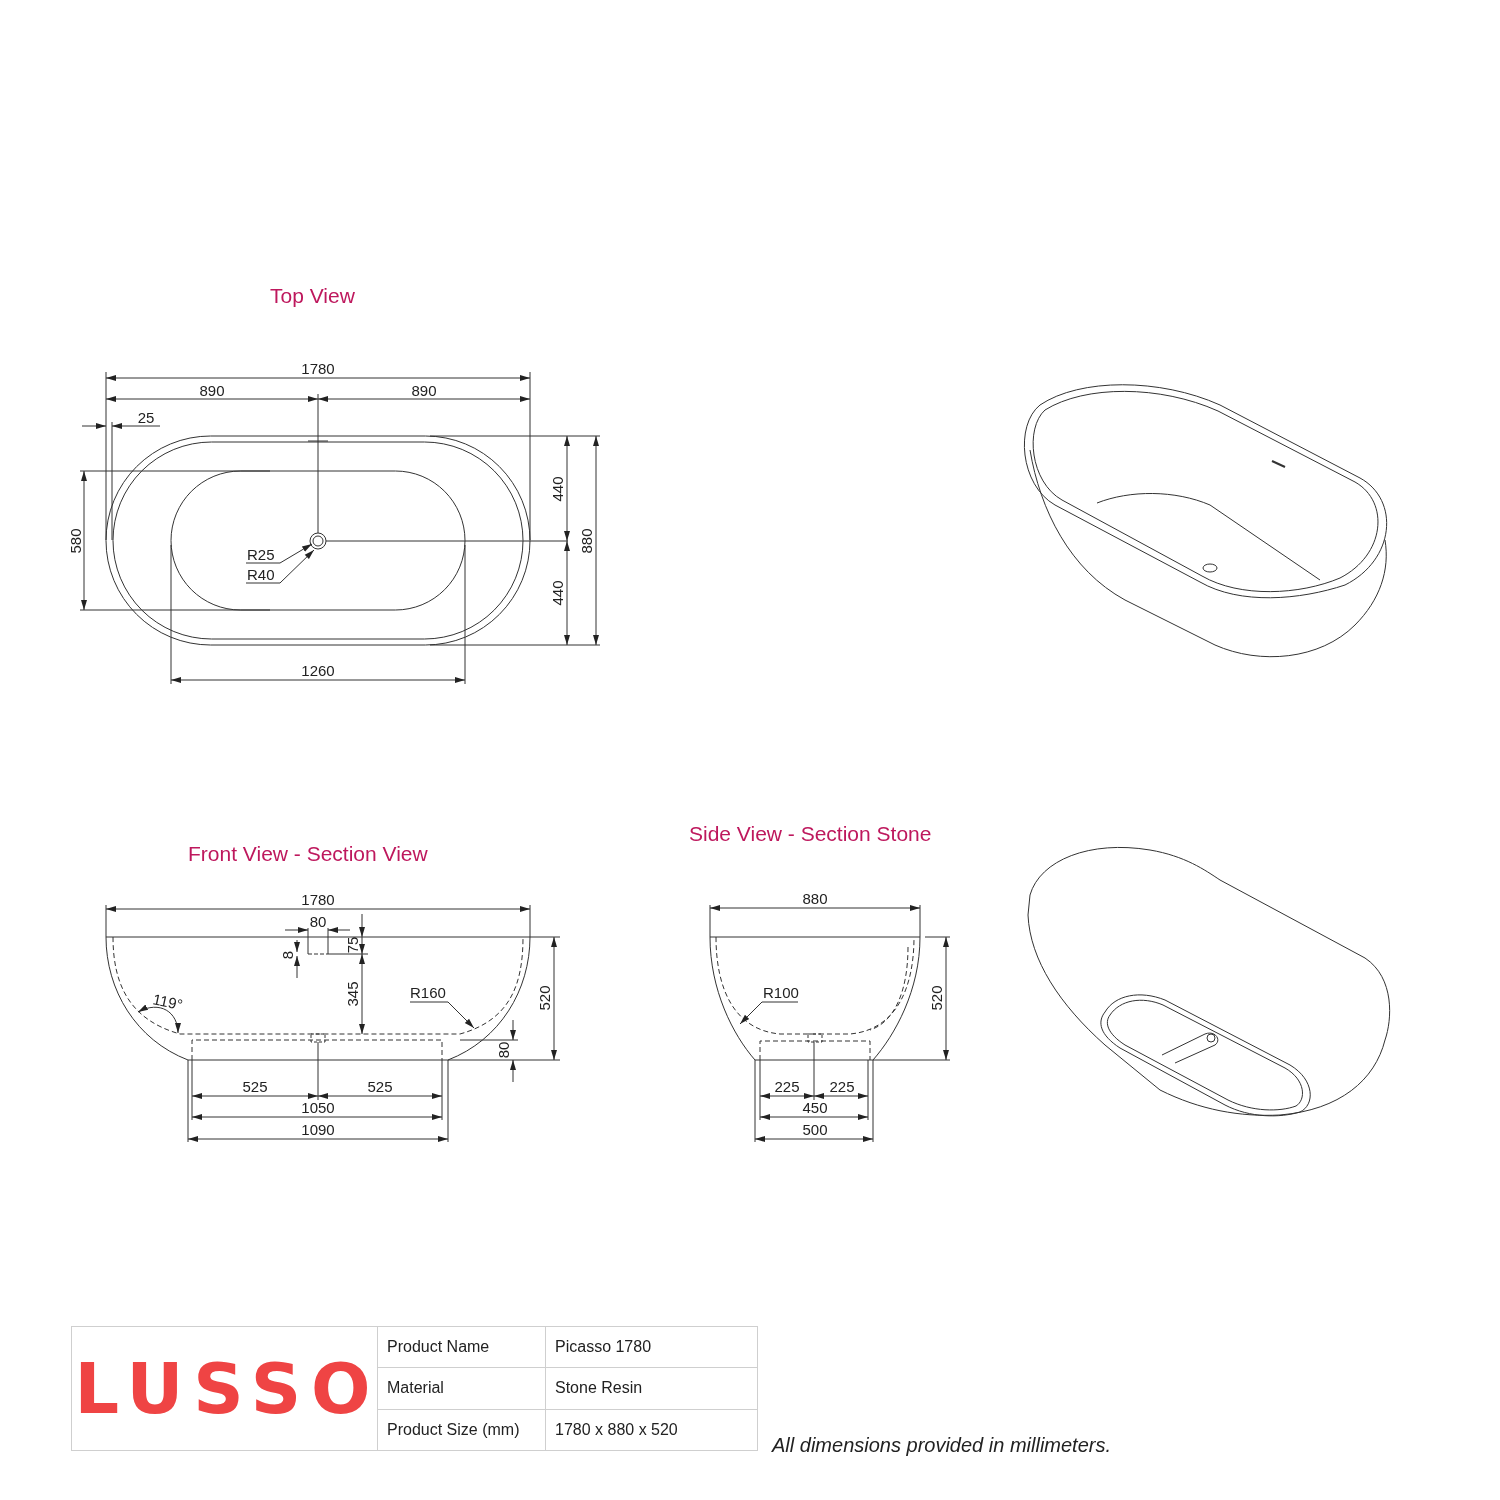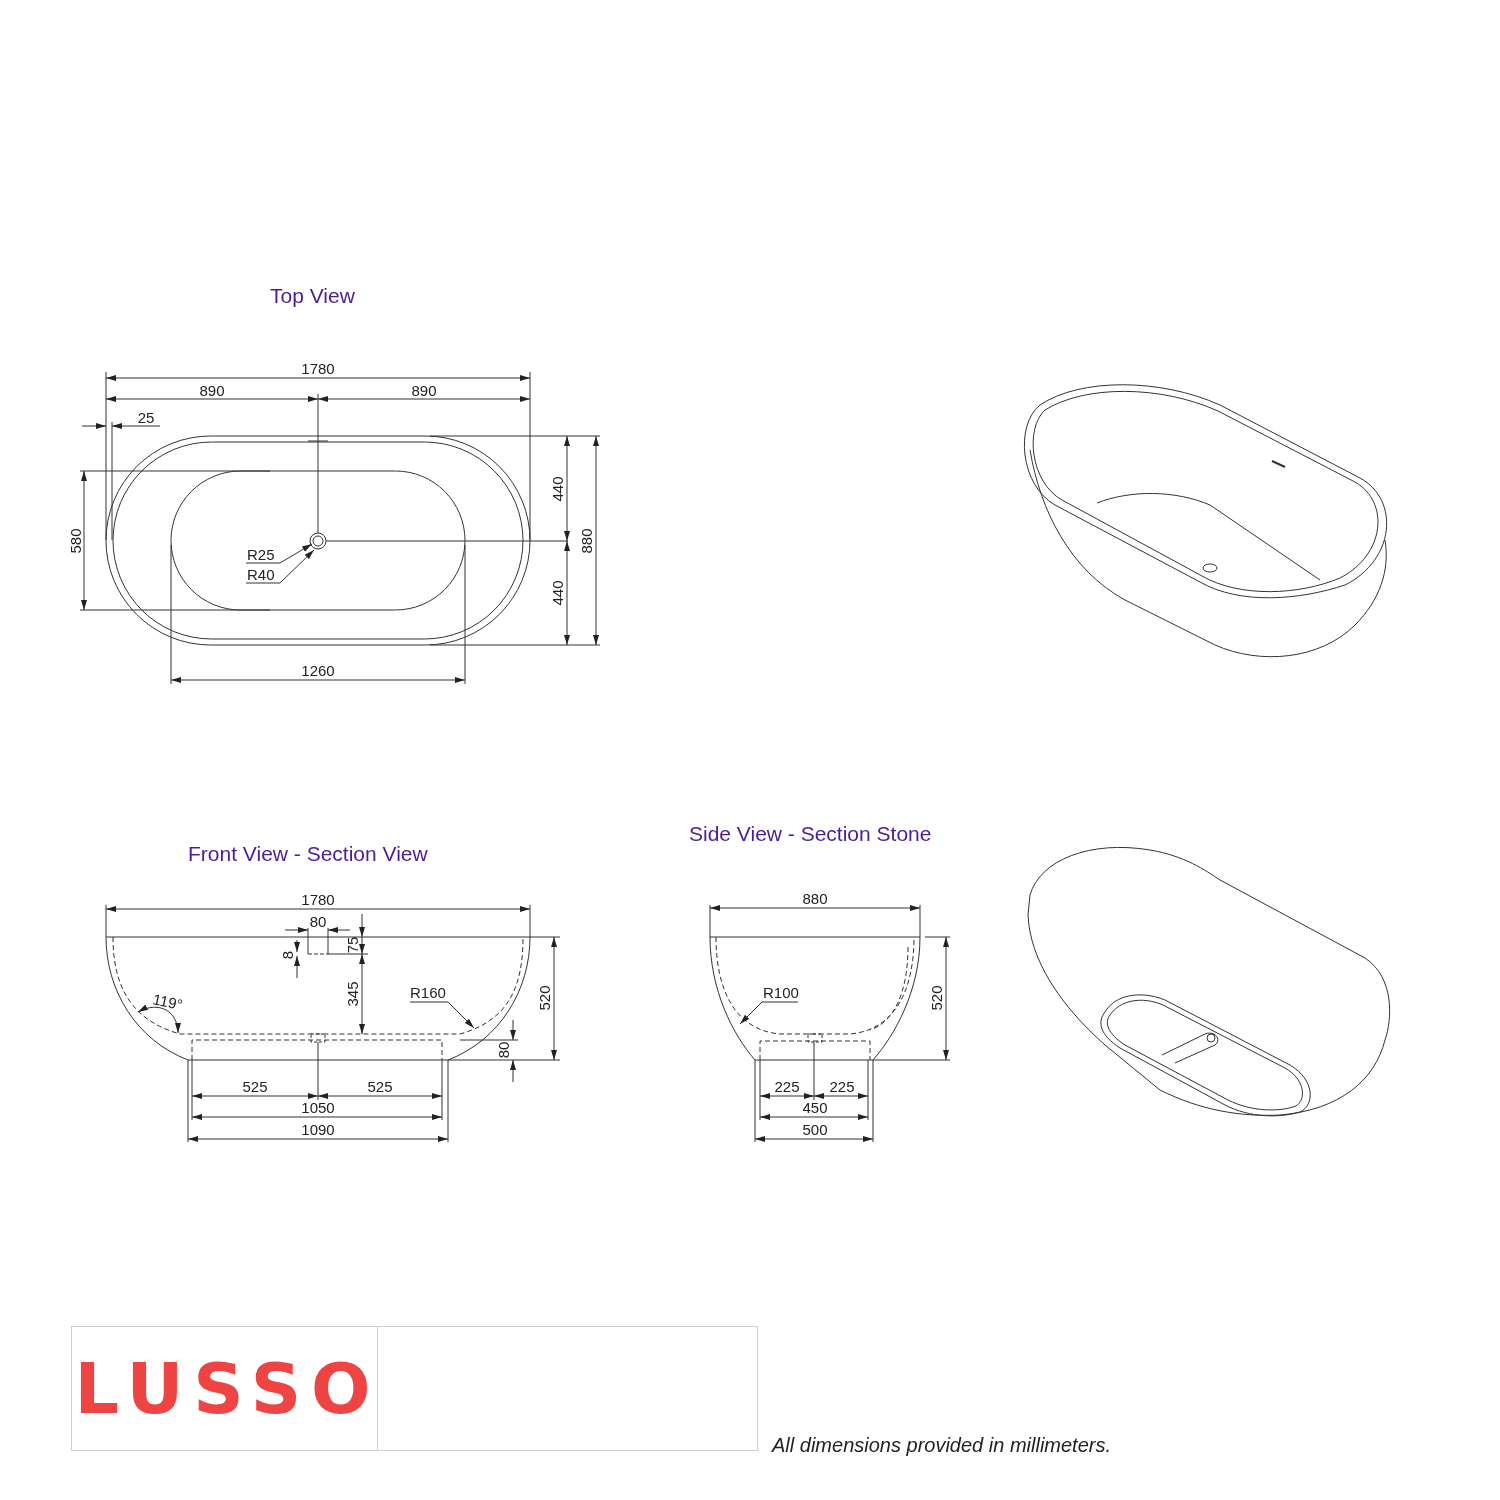--- a/index.html
+++ b/index.html
@@ -1,17 +1,17 @@
 <!DOCTYPE html>
 <html><head>
 <meta charset="utf-8">
 <style>
   html,body{margin:0;padding:0;background:#fff;}
   body{width:1500px;height:1500px;position:relative;overflow:hidden;font-family:"Liberation Sans",sans-serif;color:#222;}
-  .title{position:absolute;font-size:21px;color:#4c1d95;white-space:nowrap;}
+  .title{position:absolute;font-size:21px;color:#be185d;white-space:nowrap;}
   svg.drawing{position:absolute;left:0;top:0;}
   svg text{font-family:"Liberation Sans",sans-serif;fill:#222;}
   .dim{font-size:15px;}
   .tb{position:absolute;left:71px;top:1326px;width:687px;height:125px;border:1.5px solid #cfcfcf;box-sizing:border-box;display:flex;}
   .logo{width:306px;border-right:1.5px solid #cfcfcf;display:flex;align-items:center;justify-content:center;font-size:70px;font-weight:bold;letter-spacing:10px;color:#ef4444;font-family:"DejaVu Sans",sans-serif;padding-left:6px;box-sizing:border-box;}
   .grid{flex:1;display:flex;flex-direction:column;}
   .row{flex:1;display:flex;border-bottom:1.5px solid #cfcfcf;}
   .row:last-child{border-bottom:none;}
   .cell{display:flex;align-items:center;padding-left:9px;font-size:16px;color:#222;box-sizing:border-box;}
   .cell.k{width:168px;border-right:1.5px solid #cfcfcf;}
@@ -193,14 +193,28 @@
     <path d="M1030,895 C1040,860 1090,840 1150,850 C1185,856 1205,870 1220,880 L1365,958 C1395,978 1392,1020 1385,1040 C1375,1080 1340,1110 1280,1115 C1240,1117 1200,1110 1160,1090 L1105,1045 C1060,1005 1030,960 1028,915 Z"></path>
     <path d="M1105,1012 C1115,995 1140,990 1165,1000 L1290,1065 C1315,1080 1315,1105 1300,1112 C1280,1118 1250,1118 1225,1105 L1120,1048 C1100,1035 1097,1022 1105,1012 Z"></path>
     <path d="M1110,1015 C1120,1000 1142,996 1163,1005 L1285,1068 C1306,1080 1306,1100 1296,1106 C1280,1112 1252,1112 1228,1100 L1125,1045 C1108,1034 1104,1023 1110,1015 Z"></path>
     <path d="M1162,1055 L1205,1034 C1215,1030 1222,1040 1215,1045 L1175,1063"></path>
     <circle cx="1211" cy="1038" r="4"></circle>
   </g>
 </svg>
 
 <div class="tb">
   <div class="logo">LUSSO</div>
+  <div class="grid">
+    <div class="row">
+      <div class="cell k">Product Name</div>
+      <div class="cell v">Picasso 1780</div>
+    </div>
+    <div class="row">
+      <div class="cell k">Material</div>
+      <div class="cell v">Stone Resin</div>
+    </div>
+    <div class="row">
+      <div class="cell k">Product Size (mm)</div>
+      <div class="cell v">1780 x 880 x 520</div>
+    </div>
+  </div>
 </div>
 <div class="note">All dimensions provided in millimeters.</div>
 
 </body></html>

